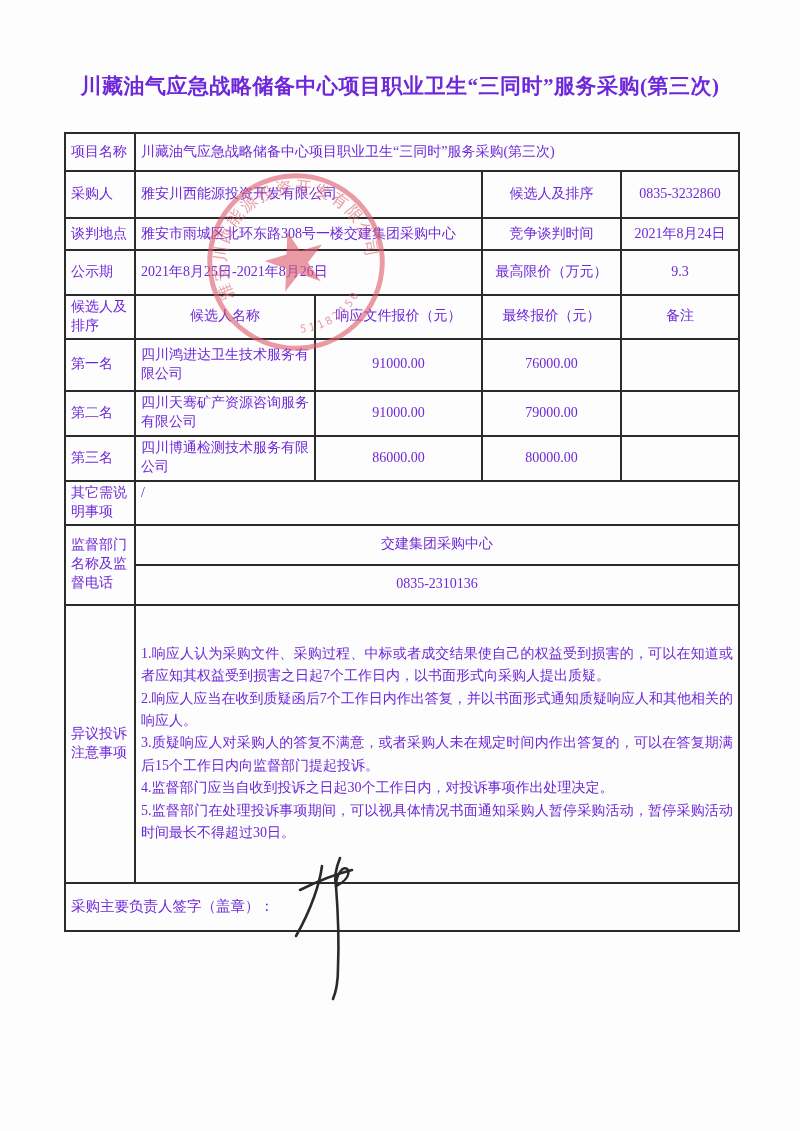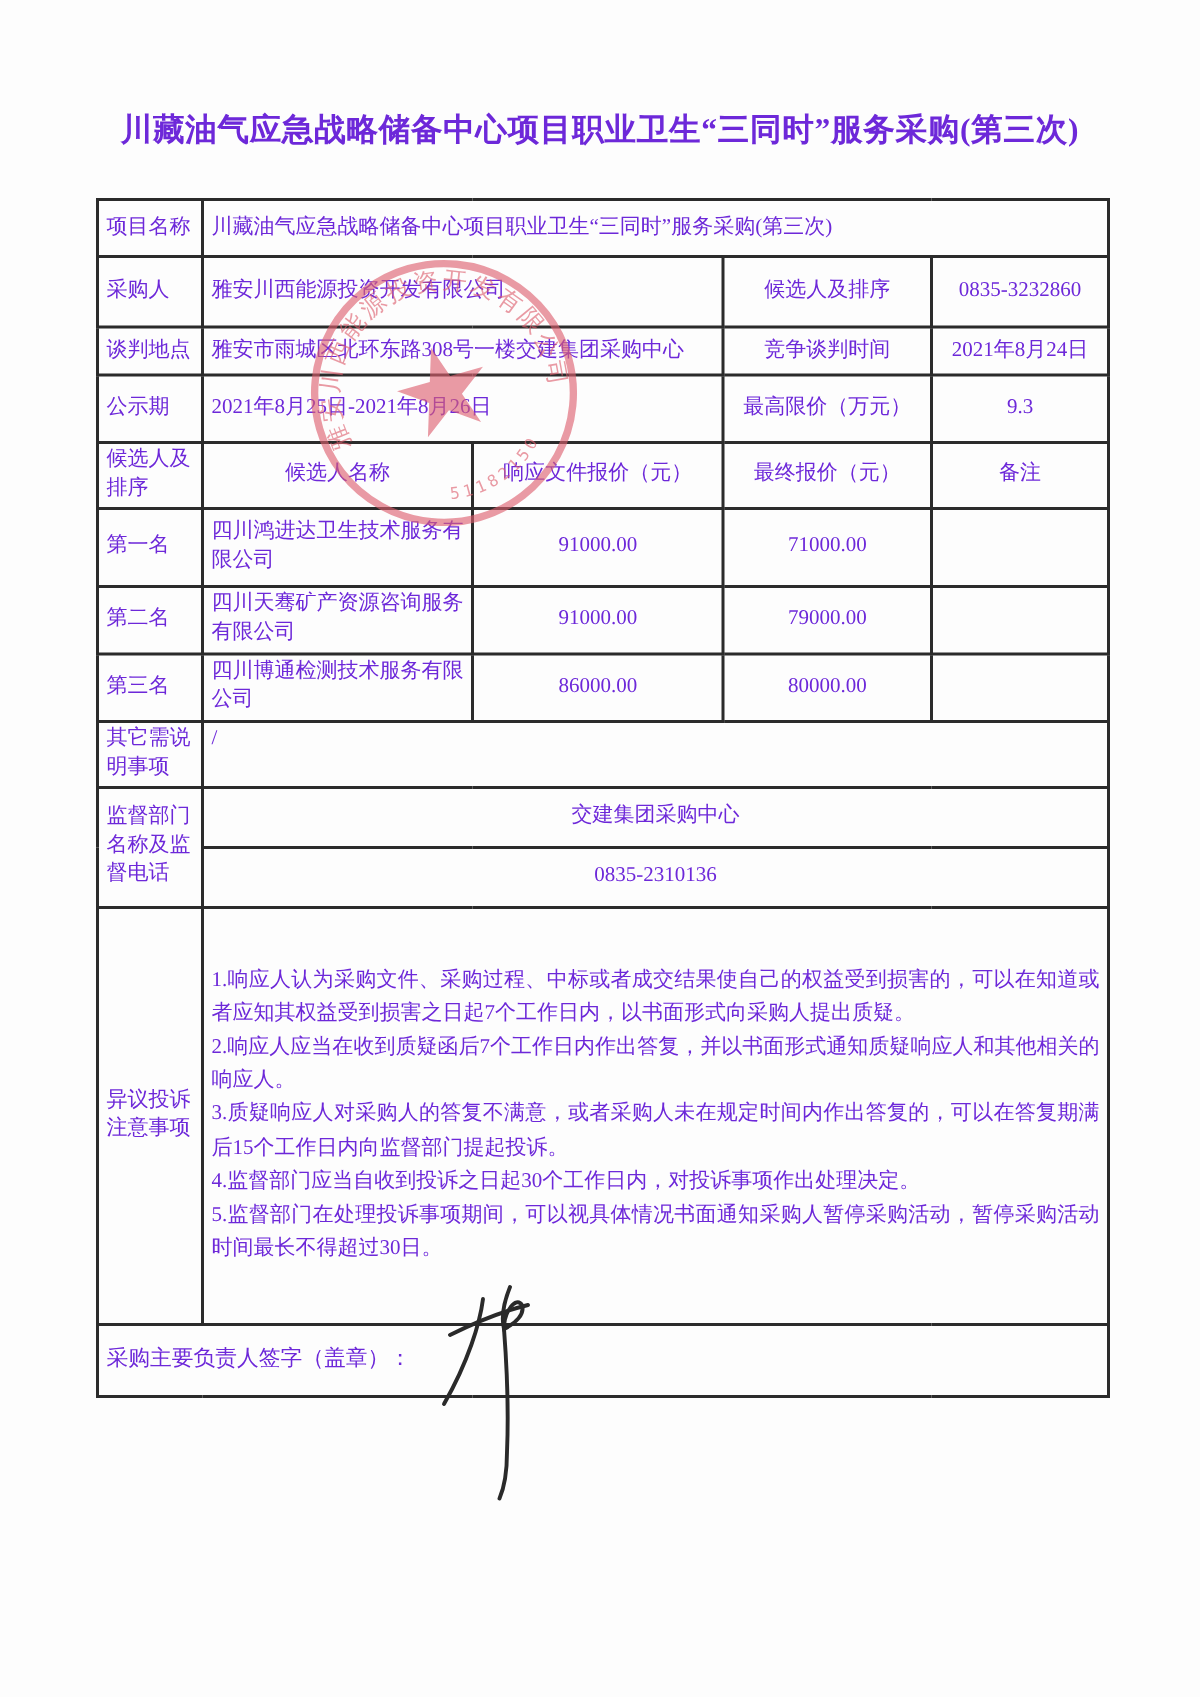--- a/index.html
+++ b/index.html
@@ -87,21 +87,21 @@
       <td class="ctr">候选人名称</td>
       <td class="ctr">响应文件报价（元）</td>
       <td class="ctr">最终报价（元）</td>
       <td class="ctr">备注</td>
     </tr>
 
     <tr style="height:52px">
       <td class="lab">第一名</td>
       <td class="lft">四川鸿进达卫生技术服务有限公司</td>
       <td class="ctr">91000.00</td>
-      <td class="ctr">71000.00</td>
+      <td class="ctr">76000.00</td>
       <td class="ctr"></td>
     </tr>
 
     <tr style="height:45px">
       <td class="lab">第二名</td>
       <td class="lft">四川天骞矿产资源咨询服务有限公司</td>
       <td class="ctr">91000.00</td>
       <td class="ctr">79000.00</td>
       <td class="ctr"></td>
     </tr>

